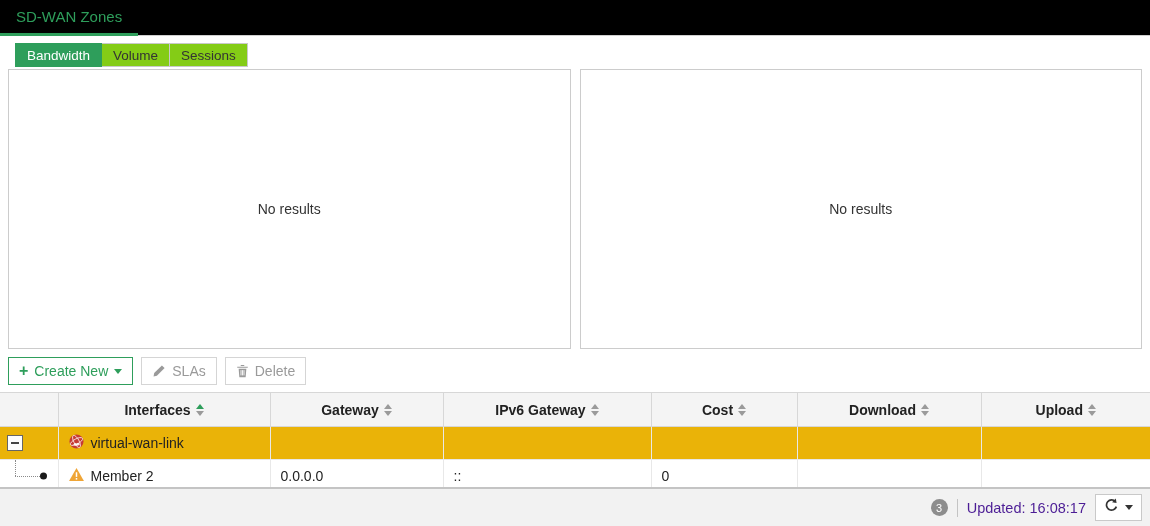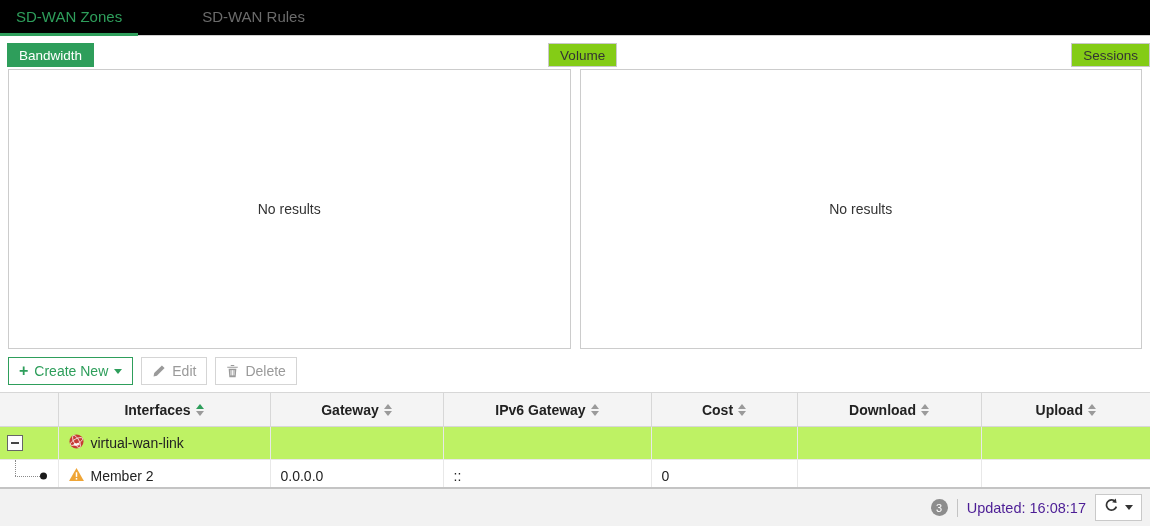--- a/index.html
+++ b/index.html
@@ -9,21 +9,21 @@
     background:#ffffff; color:#333; position:relative; overflow:hidden;
   }
   
   .tabbar { display:flex; background:#000000; border-bottom:1px solid #cfcfcf; height:36px;gap:48px; }
   .tab {
     padding:0 16px; display:flex; align-items:center; font-size:15px; color:#6b6b6b;
     border-bottom:3px solid transparent; margin-bottom:-1px; cursor:pointer; white-space:nowrap;
   }
   .tab.active { color:#2e9e5b; border-bottom-color:#2e9e5b; }
   
-  .subtabs { display:flex; margin:7px 0 0 8px;justify-content:space-between; }
+  .subtabs { display:flex; margin:7px 0 0 16px; }
   .seg {
     height:24px; padding:0 11px; font-size:13.5px; display:flex; align-items:center;
     border:1px solid #c9c9c9; background:#84cc16; color:#333; margin-left:-1px; cursor:pointer;
   }
   .seg.active { background:#2e9e5b; border-color:#2e9e5b; color:#fff; z-index:1; }
   
   .panels { display:flex; gap:9px; margin:2px 8px 0 8px; height:280px; }
   .panel {
     flex:1; background:#fff; border:1px solid #cccccc;
     display:flex; align-items:center; justify-content:center;
@@ -49,21 +49,21 @@
   thead th:last-child { border-right:none; }
   .th-inner { display:inline-flex; align-items:center; gap:5px; }
   .sort { display:inline-flex; flex-direction:column; gap:2px; }
   .sort i { display:block; width:0; height:0; border-left:4px solid transparent; border-right:4px solid transparent; }
   .sort .up { border-bottom:5px solid #9a9a9a; }
   .sort .down { border-top:5px solid #9a9a9a; }
   .sort.asc .up { border-bottom-color:#2e9e5b; }
   tbody td { height:32px; border:1px solid #e8e8e8; padding:0 0 0 10px; }
   tbody td:first-child { border-left:none; padding:0; }
   tbody td:last-child { border-right:none; }
-  tr.zone-row td { background:#bef264; }
+  tr.zone-row td { background:#eab308; }
   tbody tr:last-child td { border-bottom:3px solid #eab308; }
   .name-cell { display:flex; align-items:center; gap:7px; }
   
   .tree-cell { position:relative; height:32px; }
   .tree-toggle {
     position:absolute; left:7px; top:50%; transform:translateY(-50%);
     width:16px; height:16px; background:#fdfdfd; border:1px solid #666;
     display:flex; align-items:center; justify-content:center; cursor:pointer;
   }
   .tree-toggle .minus { width:8px; height:2px; background:#444; }
@@ -86,21 +86,20 @@
   .refresh-btn {
     display:flex; align-items:center; gap:6px; background:#fff; border:1px solid #c9c9c9;
     height:27px; padding:0 8px; cursor:pointer; color:#333;
   }
 </style>
 </head>
 <body>
 
 <div class="tabbar">
   <div class="tab active">SD-WAN Zones</div>
-  <div class="tab">SD-WAN Rules</div>
 </div>
 
 <div class="subtabs">
   <div class="seg active">Bandwidth</div>
   <div class="seg">Volume</div>
   <div class="seg">Sessions</div>
 </div>
 
 <div class="panels">
   <div class="panel">
@@ -116,21 +115,21 @@
     <span class="plus">+</span>
     <span>Create New</span>
     <span class="caret"></span>
   </div>
   <div class="tbtn">
     <span>
       <svg width="14" height="14" viewBox="0 0 16 16">
           <path d="M11.3 1.6 L14.4 4.7 L5.6 13.5 L1.8 14.2 L2.5 10.4 Z" fill="#9a9a9a"></path>
         </svg>
     </span>
-    <span>Edit</span>
+    <span>SLAs</span>
   </div>
   <div class="tbtn">
     <span>
       <svg width="13" height="14" viewBox="0 0 14 16">
           <path fill="#9a9a9a" d="M1 3h12v1.3H1zM5 1h4v1.3H5zM2.6 5.3h8.8l-.8 9.7H3.4z"></path>
           <path stroke="#fff" stroke-width="1" d="M5.3 7v6M7 7v6M8.7 7v6" fill="none"></path>
         </svg>
     </span>
     <span>Delete</span>
   </div>

